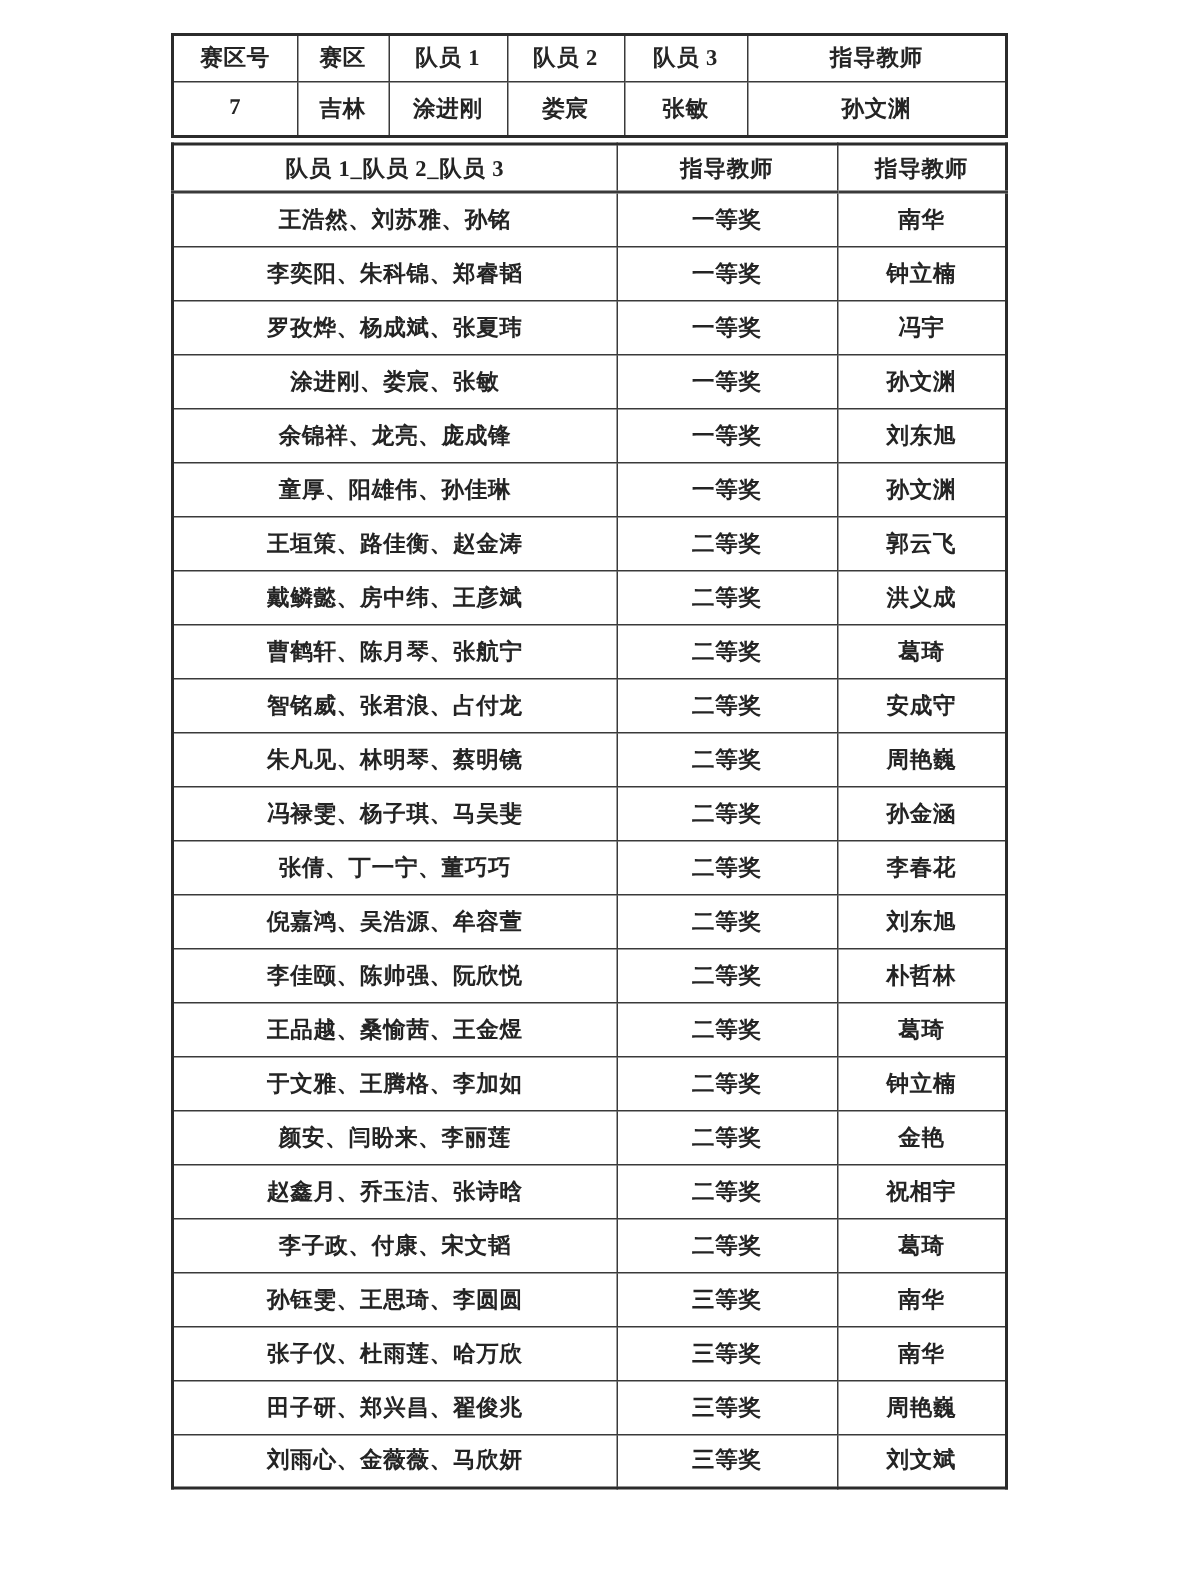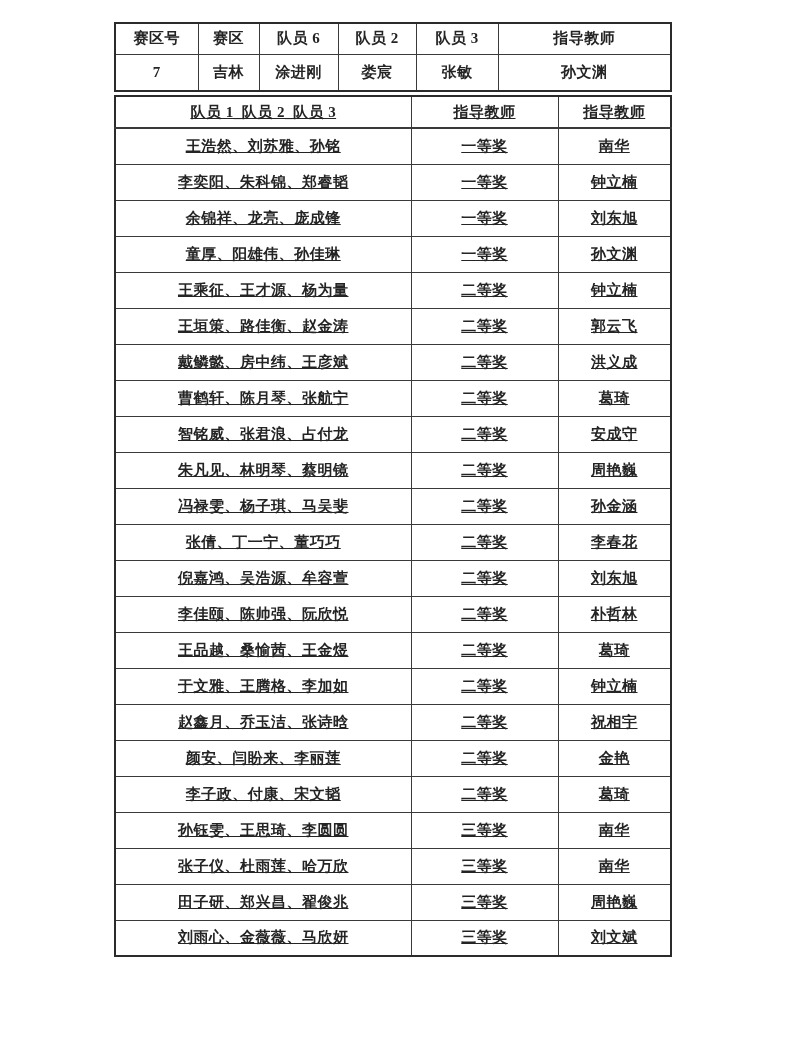--- a/index.html
+++ b/index.html
@@ -33,21 +33,21 @@
     letter-spacing: 0.5px;
   }
   td {
     font-weight: 600;
     font-size: 15px;
     letter-spacing: 0.5px;
   }
   .team-table { top: 22px; width: 556px; }
   .team-table thead tr { height: 31px; margin-top: 19px; }
   .team-table tbody tr { height: 37px; }
-  .awards-table { top: 95px; width: 556px; text-decoration: underline; }
+  .awards-table { top: 95px; width: 556px; }
   .awards-table thead tr { height: 32px; }
   .awards-table thead th { border-bottom-width: 2px; }
   .awards-table tbody tr { height: 36px; }
 </style>
 </head>
 <body>
 
 <div class="page">
 
   <table class="team-table">
@@ -56,21 +56,21 @@
       <col style="width:61px">
       <col style="width:79px">
       <col style="width:78px">
       <col style="width:82px">
       <col style="width:173px">
     </colgroup>
     <thead>
       <tr>
         <th>赛区号</th>
         <th>赛区</th>
-        <th>队员 6</th>
+        <th>队员 1</th>
         <th>队员 2</th>
         <th>队员 3</th>
         <th>指导教师</th>
       </tr>
     </thead>
     <tbody>
       <tr>
         <td>7</td>
         <td>吉林</td>
         <td>涂进刚</td>
@@ -100,116 +100,121 @@
     <td>一等奖</td>
     <td>南华</td>
   </tr>
 
   <tr>
     <td>李奕阳、朱科锦、郑睿韬</td>
     <td>一等奖</td>
     <td>钟立楠</td>
   </tr>
 
-
+  <tr>
+    <td>罗孜烨、杨成斌、张夏玮</td>
+    <td>一等奖</td>
+    <td>冯宇</td>
+  </tr>
+
+  <tr>
+    <td>涂进刚、娄宸、张敏</td>
+    <td>一等奖</td>
+    <td>孙文渊</td>
+  </tr>
 
   <tr>
     <td>余锦祥、龙亮、庞成锋</td>
     <td>一等奖</td>
     <td>刘东旭</td>
   </tr>
 
   <tr>
     <td>童厚、阳雄伟、孙佳琳</td>
     <td>一等奖</td>
     <td>孙文渊</td>
   </tr>
 
-  <tr>
-    <td>王乘征、王才源、杨为量</td>
+
+  <tr>
+    <td>王垣策、路佳衡、赵金涛</td>
+    <td>二等奖</td>
+    <td>郭云飞</td>
+  </tr>
+
+  <tr>
+    <td>戴鳞懿、房中纬、王彦斌</td>
+    <td>二等奖</td>
+    <td>洪义成</td>
+  </tr>
+
+  <tr>
+    <td>曹鹤轩、陈月琴、张航宁</td>
+    <td>二等奖</td>
+    <td>葛琦</td>
+  </tr>
+
+  <tr>
+    <td>智铭威、张君浪、占付龙</td>
+    <td>二等奖</td>
+    <td>安成守</td>
+  </tr>
+
+  <tr>
+    <td>朱凡见、林明琴、蔡明镜</td>
+    <td>二等奖</td>
+    <td>周艳巍</td>
+  </tr>
+
+  <tr>
+    <td>冯禄雯、杨子琪、马吴斐</td>
+    <td>二等奖</td>
+    <td>孙金涵</td>
+  </tr>
+
+  <tr>
+    <td>张倩、丁一宁、董巧巧</td>
+    <td>二等奖</td>
+    <td>李春花</td>
+  </tr>
+
+  <tr>
+    <td>倪嘉鸿、吴浩源、牟容萱</td>
+    <td>二等奖</td>
+    <td>刘东旭</td>
+  </tr>
+
+  <tr>
+    <td>李佳颐、陈帅强、阮欣悦</td>
+    <td>二等奖</td>
+    <td>朴哲林</td>
+  </tr>
+
+  <tr>
+    <td>王品越、桑愉茜、王金煜</td>
+    <td>二等奖</td>
+    <td>葛琦</td>
+  </tr>
+
+  <tr>
+    <td>于文雅、王腾格、李加如</td>
     <td>二等奖</td>
     <td>钟立楠</td>
   </tr>
 
   <tr>
-    <td>王垣策、路佳衡、赵金涛</td>
-    <td>二等奖</td>
-    <td>郭云飞</td>
-  </tr>
-
-  <tr>
-    <td>戴鳞懿、房中纬、王彦斌</td>
-    <td>二等奖</td>
-    <td>洪义成</td>
-  </tr>
-
-  <tr>
-    <td>曹鹤轩、陈月琴、张航宁</td>
-    <td>二等奖</td>
-    <td>葛琦</td>
-  </tr>
-
-  <tr>
-    <td>智铭威、张君浪、占付龙</td>
-    <td>二等奖</td>
-    <td>安成守</td>
-  </tr>
-
-  <tr>
-    <td>朱凡见、林明琴、蔡明镜</td>
-    <td>二等奖</td>
-    <td>周艳巍</td>
-  </tr>
-
-  <tr>
-    <td>冯禄雯、杨子琪、马吴斐</td>
-    <td>二等奖</td>
-    <td>孙金涵</td>
-  </tr>
-
-  <tr>
-    <td>张倩、丁一宁、董巧巧</td>
-    <td>二等奖</td>
-    <td>李春花</td>
-  </tr>
-
-  <tr>
-    <td>倪嘉鸿、吴浩源、牟容萱</td>
-    <td>二等奖</td>
-    <td>刘东旭</td>
-  </tr>
-
-  <tr>
-    <td>李佳颐、陈帅强、阮欣悦</td>
-    <td>二等奖</td>
-    <td>朴哲林</td>
-  </tr>
-
-  <tr>
-    <td>王品越、桑愉茜、王金煜</td>
-    <td>二等奖</td>
-    <td>葛琦</td>
-  </tr>
-
-  <tr>
-    <td>于文雅、王腾格、李加如</td>
-    <td>二等奖</td>
-    <td>钟立楠</td>
+    <td>颜安、闫盼来、李丽莲</td>
+    <td>二等奖</td>
+    <td>金艳</td>
   </tr>
 
   <tr>
     <td>赵鑫月、乔玉洁、张诗晗</td>
     <td>二等奖</td>
     <td>祝相宇</td>
-  </tr>
-
-  <tr>
-    <td>颜安、闫盼来、李丽莲</td>
-    <td>二等奖</td>
-    <td>金艳</td>
   </tr>
 
   <tr>
     <td>李子政、付康、宋文韬</td>
     <td>二等奖</td>
     <td>葛琦</td>
   </tr>
 
   <tr>
     <td>孙钰雯、王思琦、李圆圆</td>

